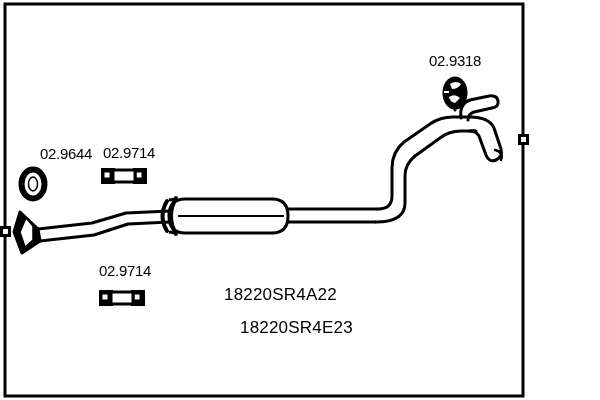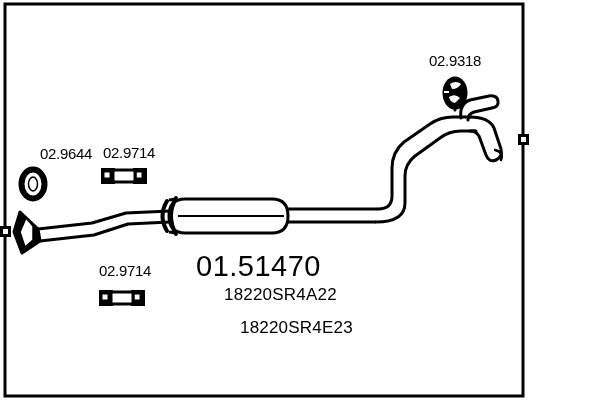--- a/index.html
+++ b/index.html
@@ -140,19 +140,18 @@
   </svg>
 
   <div class="lbl ref-lbl" style="left:8px;  top:145px;margin-left:32px;">02.9644</div>
 
   <div class="lbl ref-lbl" style="left:103px; top:144px;">02.9714</div>
 
   <div class="lbl ref-lbl" style="left:99px;  top:262px;">02.9714</div>
 
   <div class="lbl ref-lbl" style="left:429px; top:52px;">02.9318</div>
 
-  <div class="lbl title-main" style="left:196px; top:250px;">01.51470</div>
 
   <div class="lbl title-sub" style="left:224px; top:285px;">18220SR4A22</div>
 
   <div class="lbl title-sub" style="left:240px; top:318px;">18220SR4E23</div>
 
 </div>
 
 </body></html>

